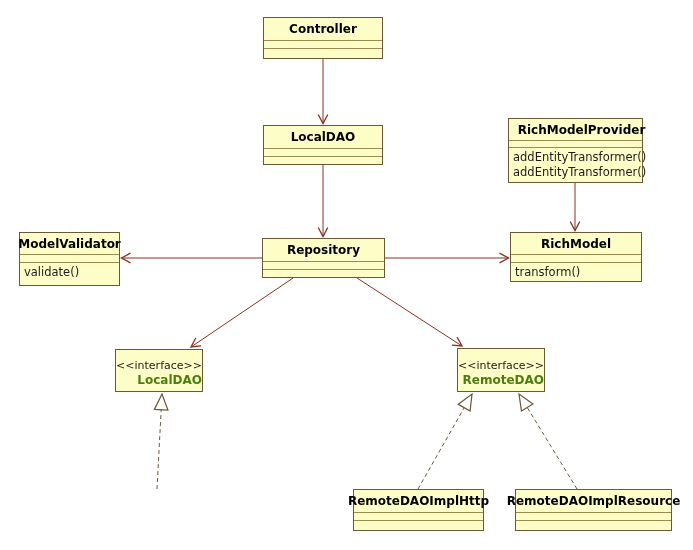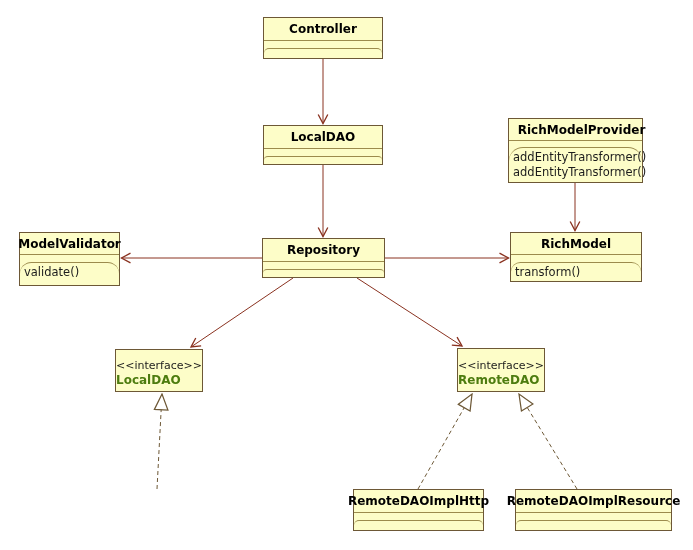--- a/index.html
+++ b/index.html
@@ -21,27 +21,27 @@
   .cmp{box-sizing:border-box;}
   .cmp + .cmp{border-top:1px solid #9C8B4D;}
   .title{
     height:22px;
     flex:0 0 auto;
     display:flex;align-items:center;justify-content:center;
     font-weight:bold;font-size:12px;color:#000;
     white-space:nowrap;
   }
   .sep{height:8px;flex:0 0 auto;}
-  .fill{flex:1 1 auto;border-radius:14px;}
+  .fill{flex:1 1 auto;}
   .methods{padding:2px 4px 0 4px;}
   .method{
     font-size:11.5px;color:#1c1c1c;line-height:15px;
     white-space:nowrap;text-align:left;
   }
-  .iface{align-items:flex-start;justify-content:center;}
+  .iface{align-items:flex-end;justify-content:center;}
   .stereotype{
     font-size:11px;color:#1c1c1c;text-align:center;
     padding-top:5px;white-space:nowrap;
   }
   .iface-name{
     font-weight:bold;font-size:12px;color:#4d7c0f;text-align:center;
     white-space:nowrap;padding-top:1px;
   }
   #connectors{
     position:absolute;left:0;top:0;

